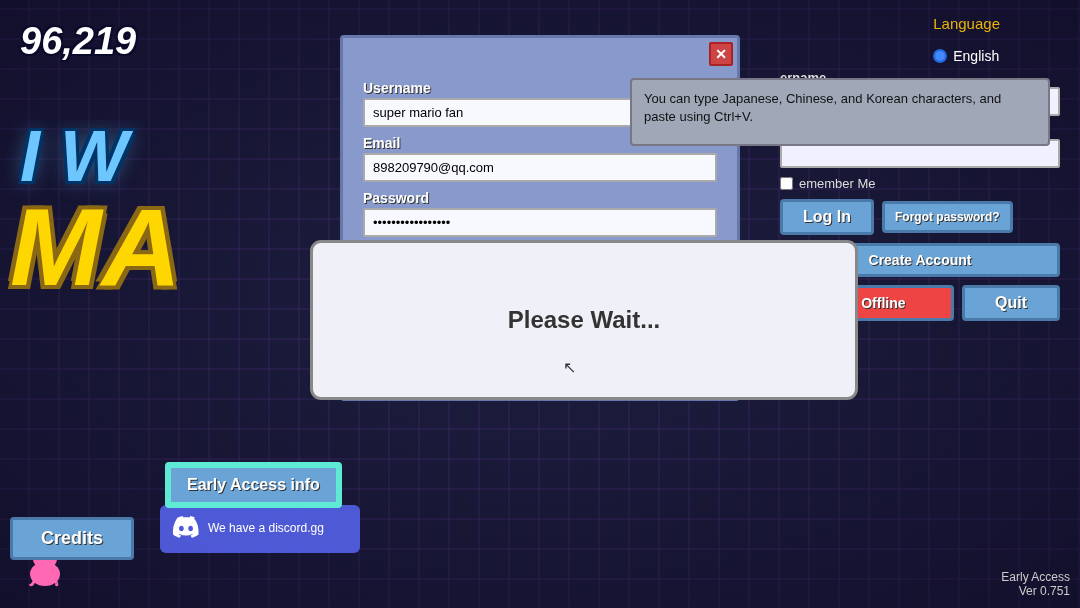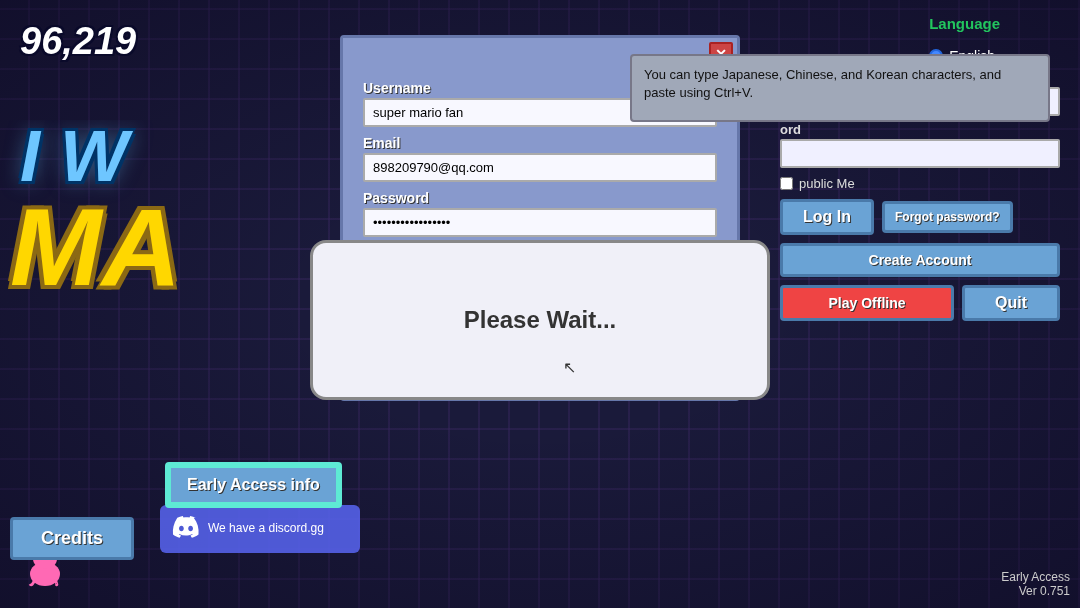--- a/index.html
+++ b/index.html
@@ -135,22 +135,22 @@
     
     .language-section {
       position: absolute;
       top: 15px;
       right: 80px;
       z-index: 10;
       color: white;
     }
     .language-label {
       font-size: 15px;
-      font-weight: bold;
-      color: #22c55e;
+      font-weight: normal;
+      color: #eab308;
       margin-bottom: 4px;
     }
     .language-option {
       display: flex;
       align-items: center;
       gap: 6px;
       font-size: 14px;
       color: white;
       margin-bottom: 2px;
       margin-top: 16px;
@@ -334,46 +334,46 @@
       border-radius: 4px;
       text-shadow: 1px 1px 0 #333;
       display: block;
       margin: 0 auto;
     }
 
     
     .tooltip-box {
       position: absolute;
       left: 630px;
-      top: 54px;
+      top: 78px;
       width: 420px;
       background: #a0a8b8;
       border: 2px solid #778;
       border-radius: 4px;
       padding: 10px 12px;
       z-index: 30;
       font-size: 13px;
       color: #111;
     }
 
     .tooltip-line {
       margin-bottom: 8px;
       line-height: 1.4;
     }
 
     
     .please-wait-overlay {
       position: absolute;
       left: 310px;
       top: 240px;
-      width: 460px;
+      width: 548px;
       height: 160px;
       background: #f0f0f8;
       border: 3px solid #888;
-      border-radius: 16px;
+      border-radius: 11px;
       z-index: 35;
       display: flex;
       align-items: center;
       justify-content: center;
     }
 
     .please-wait-text {
       font-size: 24px;
       color: #333;
       font-weight: bold;
@@ -464,21 +464,21 @@
     <span class="right-field-label">ername</span>
     <input class="right-field-input" type="text" value="" style="">
   </div>
   <div class="right-field-group">
     <span class="right-field-label">ord</span>
     <input class="right-field-input" type="password" value="" style="">
   </div>
   <div class="right-btn-row">
     <div class="remember-row">
       <input type="checkbox" style="">
-      <span>public Me</span>
+      <span>emember Me</span>
     </div>
   </div>
   <div class="right-btn-row">
     <button class="btn-log-in">Log In</button>
     <button class="btn-forgot">Forgot password?</button>
   </div>
   <div class="right-btn-row2">
     <button class="btn-create-account-right">Create Account</button>
   </div>
   <div class="right-btn-row2">

